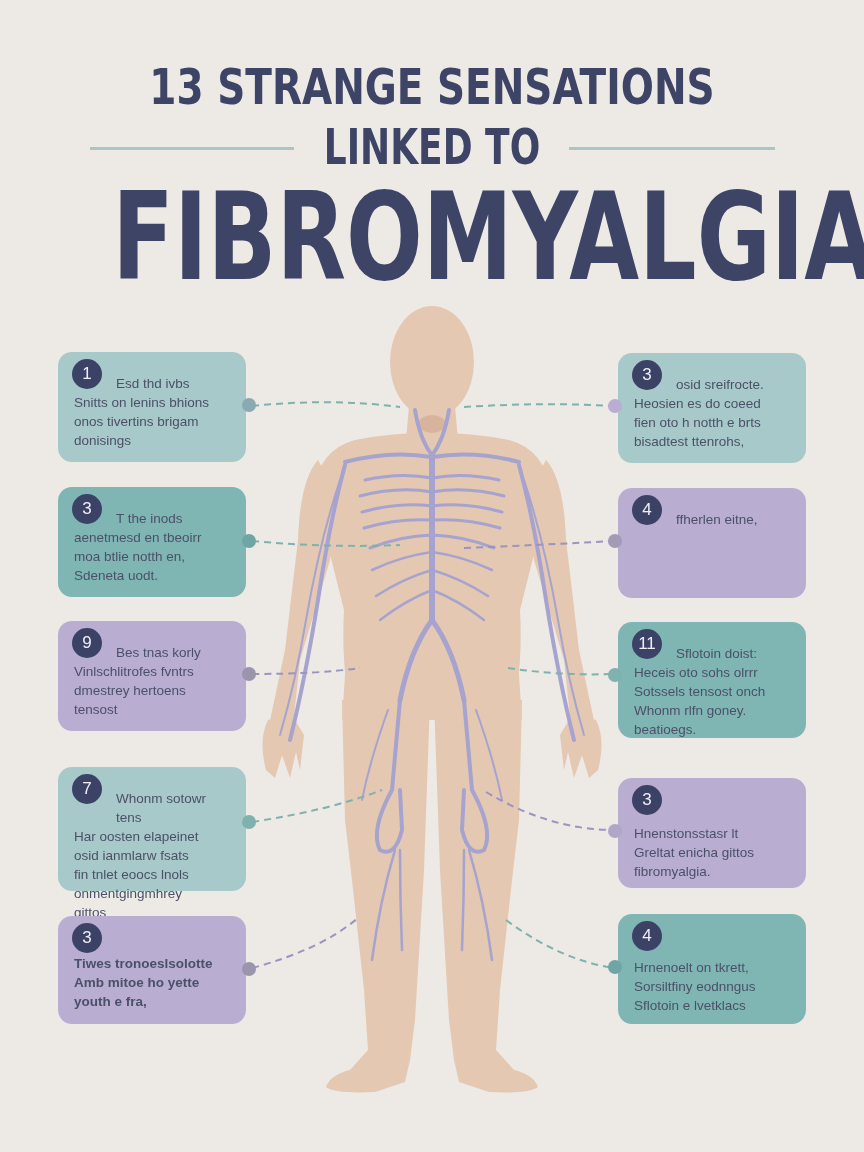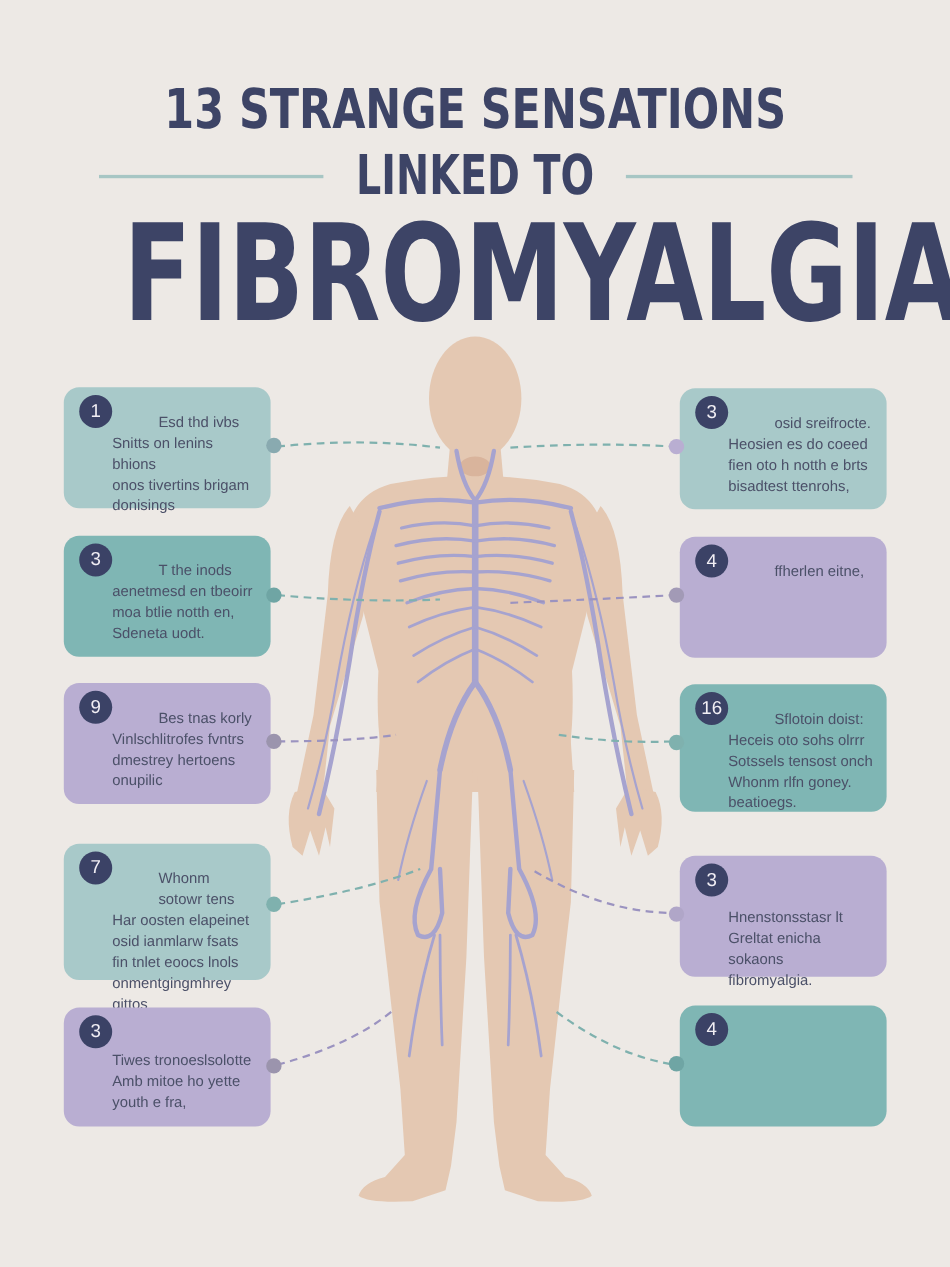--- a/index.html
+++ b/index.html
@@ -2,21 +2,21 @@
 <html><head>
   <meta charset="utf-8">
   <style>
     html, body { margin: 0; padding: 0; }
     body {
       width: 864px; height: 1152px; overflow: hidden;
       background: #ede9e5;
       font-family: "Liberation Sans", sans-serif;
       position: relative;
     }
-    .title-wrap { position: absolute; left: 0; top: 12px; width: 864px; height: 300px; }
+    .title-wrap { position: absolute; left: 0; top: 0; width: 864px; height: 300px; }
     .title-line1 {
       position: absolute; left: 0; width: 864px; top: 58px; text-align: center;
       font-family: "DejaVu Sans", sans-serif; font-weight: bold;
       font-size: 50px; color: #3d4466; letter-spacing: 0px;
       transform: scaleX(0.78); transform-origin: center;
     }
     .title-line2 {
       position: absolute; left: 0; width: 864px; top: 118px; text-align: center;
       font-family: "DejaVu Sans", sans-serif; font-weight: bold;
       font-size: 50px; color: #3d4466;
@@ -41,21 +41,21 @@
     }
     .card.teal-light { background: #a8c9c9; }
     .card.teal { background: #7fb6b4; }
     .card.lavender { background: #b9aed2; }
     .badge {
       position: absolute; left: 14px; top: 7px;
       width: 30px; height: 30px; border-radius: 50%;
       background: #3b4266; color: #f1eef4;
       font-size: 17px; line-height: 30px; text-align: center;
     }
-    .card-text { position: absolute; left: 16px; right: 12px; top: 22px; white-space: pre-line; margin-left: 28px; }
+    .card-text { position: absolute; left: 16px; right: 12px; top: 22px; white-space: pre-line; }
     .card-text .first { padding-left: 42px; }
     .dot {
       position: absolute; width: 14px; height: 14px; border-radius: 50%;
     }
   </style>
 </head>
 <body>
 
 <div class="title-wrap">
   <div class="title-line1">13 STRANGE SENSATIONS</div>
@@ -163,69 +163,72 @@
   <div class="card-text"><div class="first">T the inods</div><div>aenetmesd en tbeoirr
 moa btlie notth en,
 Sdeneta uodt.</div></div>
   <div class="dot" style="left:184px;top:47px;background:#6fa5a4;"></div>
 </div>
 
 <div class="card lavender" style="left:58px;top:621px;width:188px;height:110px;">
   <div class="badge">9</div>
   <div class="card-text"><div class="first">Bes tnas korly</div><div>Vinlschlitrofes fvntrs
 dmestrey hertoens
-onupilic</div></div>
+tensost</div></div>
   <div class="dot" style="left:184px;top:46px;background:#9b94ad;"></div>
 </div>
 
 <div class="card teal-light" style="left:58px;top:767px;width:188px;height:124px;">
   <div class="badge">7</div>
   <div class="card-text"><div class="first">Whonm sotowr tens</div><div>Har oosten elapeinet
 osid ianmlarw fsats
 fin tnlet eoocs lnols
 onmentgingmhrey
 gittos</div></div>
   <div class="dot" style="left:184px;top:48px;background:#7fb1ae;"></div>
 </div>
 
 <div class="card lavender" style="left:58px;top:916px;width:188px;height:108px;">
   <div class="badge">3</div>
-  <div class="card-text" style="top:38px;"><div>Tiwes tronoeslsolotte
+  <div class="card-text" style="top:38px;font-weight:bold;"><div>Tiwes tronoeslsolotte
 Amb mitoe ho yette
 youth e fra,</div></div>
   <div class="dot" style="left:184px;top:46px;background:#9b94ad;"></div>
 </div>
 
 <div class="card teal-light" style="left:618px;top:353px;width:188px;height:110px;">
   <div class="badge">3</div>
   <div class="card-text"><div class="first">osid sreifrocte.</div><div>Heosien es do coeed
 fien oto h notth e brts
 bisadtest ttenrohs,</div></div>
   <div class="dot" style="left:-10px;top:46px;background:#b9aed2;"></div>
 </div>
 
 <div class="card lavender" style="left:618px;top:488px;width:188px;height:110px;">
   <div class="badge">4</div>
   <div class="card-text"><div class="first">ffherlen eitne,</div></div>
   <div class="dot" style="left:-10px;top:46px;background:#a29ab6;"></div>
 </div>
 
 <div class="card teal" style="left:618px;top:622px;width:188px;height:116px;">
-  <div class="badge">16</div>
+  <div class="badge">11</div>
   <div class="card-text"><div class="first">Sflotoin doist:</div><div>Heceis oto sohs olrrr
 Sotssels tensost onch
 Whonm rlfn goney.
 beatioegs.</div></div>
   <div class="dot" style="left:-10px;top:46px;background:#7fb1ae;"></div>
 </div>
 
 <div class="card lavender" style="left:618px;top:778px;width:188px;height:110px;">
   <div class="badge">3</div>
   <div class="card-text" style="top:46px;"><div>Hnenstonsstasr lt
-Greltat enicha sokaons
+Greltat enicha gittos
 fibromyalgia.</div></div>
   <div class="dot" style="left:-10px;top:46px;background:#b0a6c8;"></div>
 </div>
 
 <div class="card teal" style="left:618px;top:914px;width:188px;height:110px;">
   <div class="badge">4</div>
+  <div class="card-text" style="top:44px;"><div>Hrnenoelt on tkrett,
+Sorsiltfiny eodnngus
+Sflotoin e lvetklacs</div></div>
   <div class="dot" style="left:-10px;top:46px;background:#6fa5a4;"></div>
 </div>
 
 </body></html>

